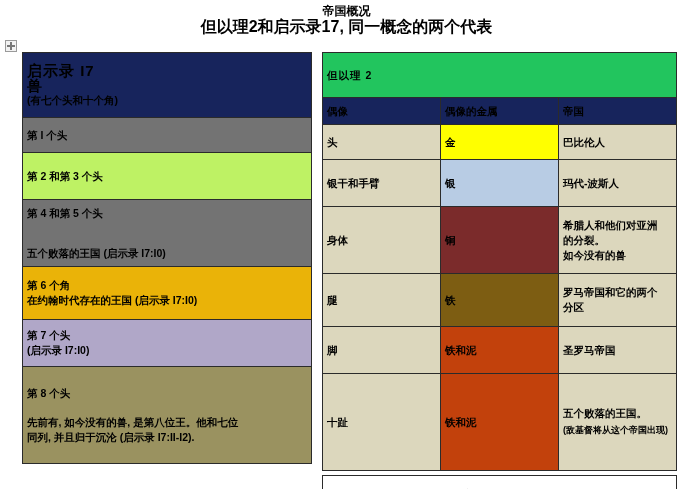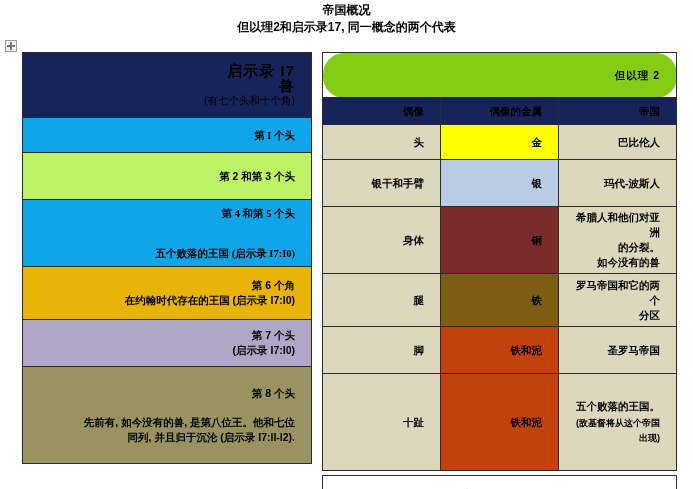--- a/index.html
+++ b/index.html
@@ -14,25 +14,24 @@
     position: relative;
     overflow: hidden;
   }
   .page-title {
     text-align: center;
     font-size: 12px;
     font-weight: bold;
     color: #000000;
     margin-top: 3px;
     line-height: 16px;
-    font-family: Liberation Mono, monospace;
   }
   .page-subtitle {
     text-align: center;
-    font-size: 12px;
+    font-size: 16px;
     font-weight: bold;
     color: #000000;
     line-height: 16px;
   }
   .move-handle {
     position: absolute;
     left: 5px;
     top: 40px;
     width: 12px;
     height: 12px;
@@ -63,57 +62,56 @@
   .left-col { width: 290px; }
   .right-col { width: 355px; }
 
   table.grid {
     border-collapse: collapse;
     table-layout: fixed;
     width: 100%;
   }
   table.grid td, table.grid th {
     border: 1px solid #2b2b2b;
-    text-align: right;
+    text-align: left;
     vertical-align: middle;
     font-size: 10.5px;
     font-weight: bold;
     color: #000000;
-    padding: 3px 16px;
+    padding: 3px 4px;
     line-height: 15px;
   }
 
   
   .hdr-left {
     background: #17245c;
     color: #ffffff;
     height: 58px;
   }
   .hdr-left .t1 { font-size: 15px; font-weight: bold; letter-spacing: 1px; }
   .hdr-left .t2 { font-size: 15px; font-weight: bold; letter-spacing: 1px; }
-  .hdr-left .t3 { font-size: 10.5px; font-weight: normal; }
+  .hdr-left .t3 { font-size: 10.5px; font-weight: bold; }
 
   
   .hdr-right {
-    background: #84cc16;
+    background: #22c55e;
     color: #ffffff;
     height: 38px;
     font-size: 15px;
     letter-spacing: 1px;
-    border-radius: 21px;
   }
   .sub-hdr {
     background: #17245c;
     color: #ffffff;
     font-size: 10.5px;
     height: 20px;
   }
 
   
-  .r-khaki  { background: #0ea5e9; font-family: Liberation Serif, serif; }
+  .r-khaki  { background: #737373; }
   .r-tan    { background: #bef264; }
   .r-green  { background: #eab308; }
   .r-purple { background: #b0a7c8; }
   .r-olive  { background: #9a9260; }
 
   
   .c-beige  { background: #dcd7bd; }
   .c-yellow { background: #ffff00; }
   .c-silver { background: #b8cce4; }
   .c-maroon { background: #7b2b2b; color: #ffffff; }

